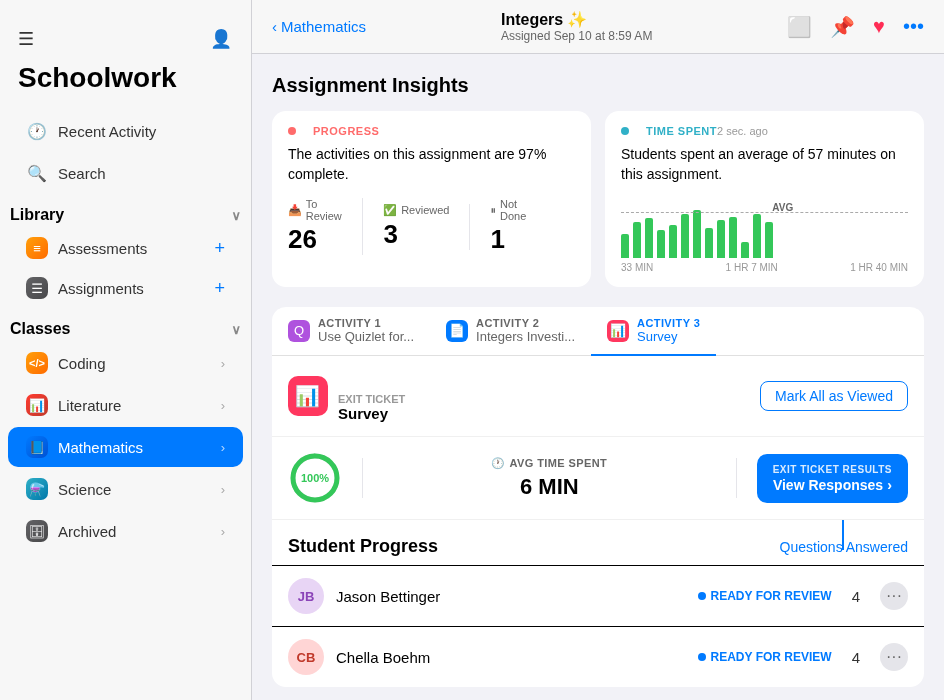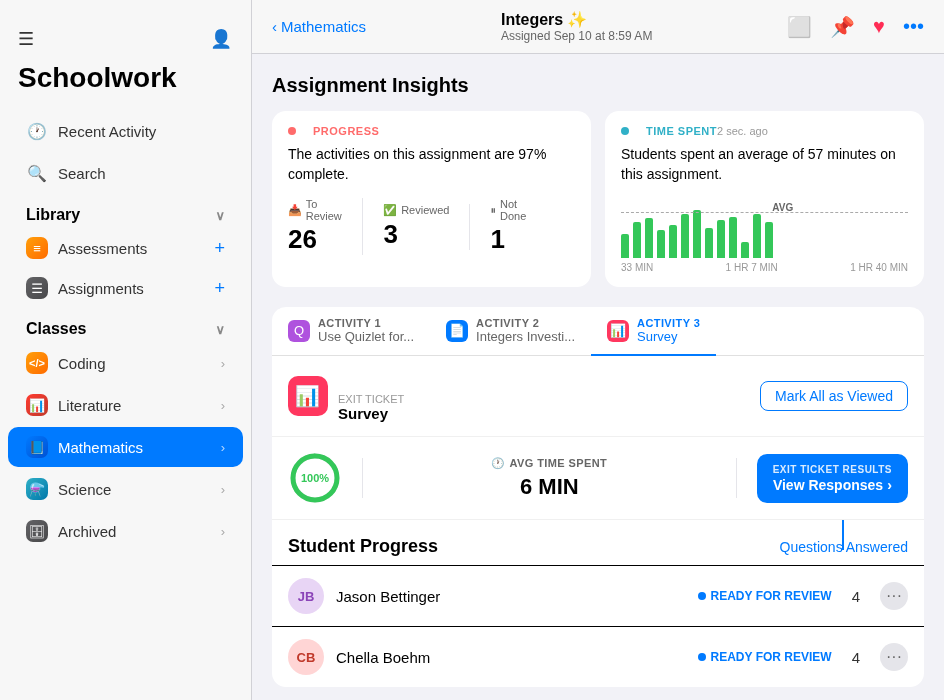--- a/index.html
+++ b/index.html
@@ -32,21 +32,21 @@
       margin: 1px 8px;
       font-size: 15px;
       color: #333;
     }
     .sidebar-nav-icon { width: 22px; height: 22px; display: flex; align-items: center; justify-content: center; font-size: 16px; }
 
     .sidebar-section-header {
       display: flex;
       align-items: center;
       justify-content: space-between;
-      padding: 12px 26px 4px;
+      padding: 12px 10px 4px;
       font-size: 16px;
       font-weight: 600;
       color: #000;
     }
     .sidebar-section-header .chevron { font-size: 13px; color: #888; }
 
     .sidebar-library-item {
       display: flex;
       align-items: center;
       justify-content: space-between;
@@ -312,21 +312,21 @@
       align-items: center;
       gap: 10px;
     }
     .activity-icon-lg {
       width: 40px; height: 40px;
       background: #ff375f;
       border-radius: 10px;
       display: flex; align-items: center; justify-content: center;
       font-size: 20px;
     }
-    .activity-tag { font-size: 11px; color: #999; font-weight: 400; margin-top: 23px; }
+    .activity-tag { font-size: 11px; color: #999; font-weight: 700; margin-top: 23px; }
     .activity-name { font-size: 15px; font-weight: 600; color: #000; }
     .mark-viewed-btn {
       background: #fff;
       border: 1.5px solid #007aff;
       color: #007aff;
       font-size: 14px;
       font-weight: 500;
       padding: 6px 14px;
       border-radius: 8px;
       cursor: pointer;

